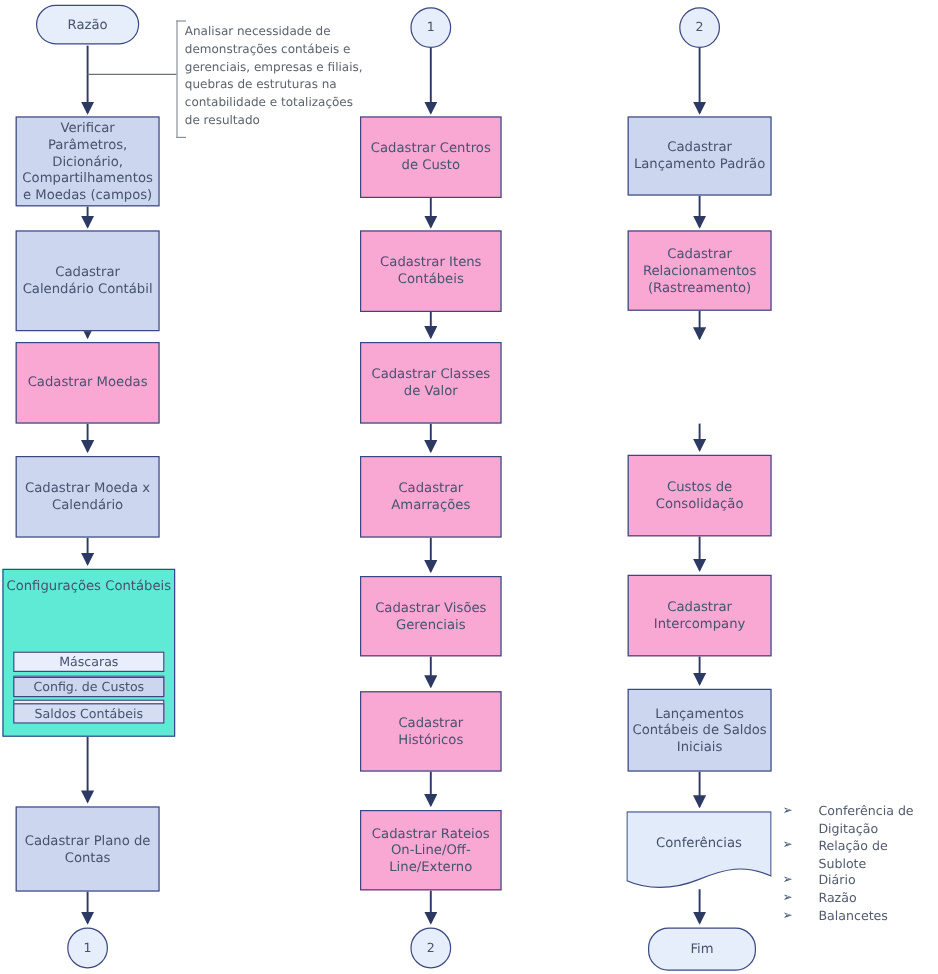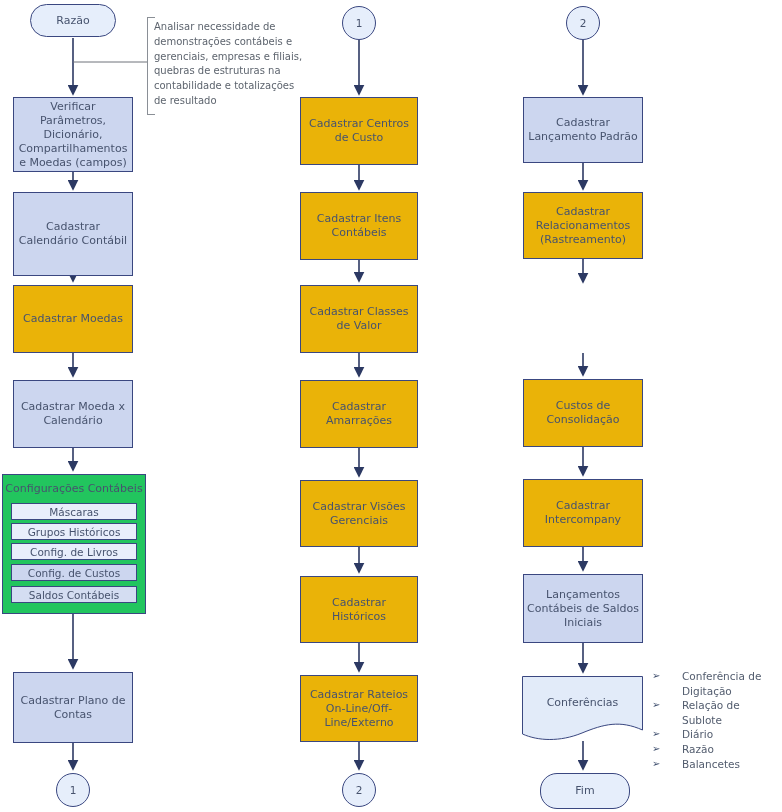--- a/index.html
+++ b/index.html
@@ -6,31 +6,31 @@
   .canvas{
     position:relative;width:782px;height:812px;background:#ffffff;
     font-family:"DejaVu Sans","Liberation Sans",sans-serif;color:#47536e;overflow:hidden;
   }
   svg.arrows{position:absolute;left:0;top:0;z-index:1;}
   .node{
     position:absolute;z-index:2;display:flex;align-items:center;justify-content:center;
     text-align:center;border:1px solid #3a4780;font-size:11px;line-height:14px;
     padding:2px 3px;box-sizing:border-box;
   }
-  .box-light{background:#eab308;}
+  .box-light{background:#f9a8d4;}
   .box-dark{background:#ccd6ef;}
   .terminal{border-radius:17px;background:#e6eefb;}
   .circle{border-radius:50%;background:#e6eefb;font-size:10.5px;}
-  .group{position:absolute;z-index:2;background:#22c55e;border:1px solid #3a4780;box-sizing:border-box;}
+  .group{position:absolute;z-index:2;background:#5eead4;border:1px solid #3a4780;box-sizing:border-box;}
   .group-title{height:26px;display:flex;align-items:center;justify-content:center;font-size:11px;}
   .sub{
     position:absolute;left:8px;right:8px;height:17px;border:1px solid #3a4780;
     display:flex;align-items:center;justify-content:center;font-size:10.5px;box-sizing:border-box;
   }
-  .sub-light{background:#e8eefb;}
+  .sub-light{background:#e8eefb;margin-top:40px;}
   .sub-dark{background:#ccd6ef;}
   .sub-mid{background:#d4ddf2;}
   .bracket{
     position:absolute;z-index:2;left:147px;top:17px;width:7px;height:96px;
     border-left:1px solid #8a8f96;border-top:1px solid #8a8f96;border-bottom:1px solid #8a8f96;
   }
   .annotation{
     position:absolute;z-index:2;left:154px;top:20px;width:152px;
     font-size:10px;line-height:14.8px;color:#5d646e;
   }

